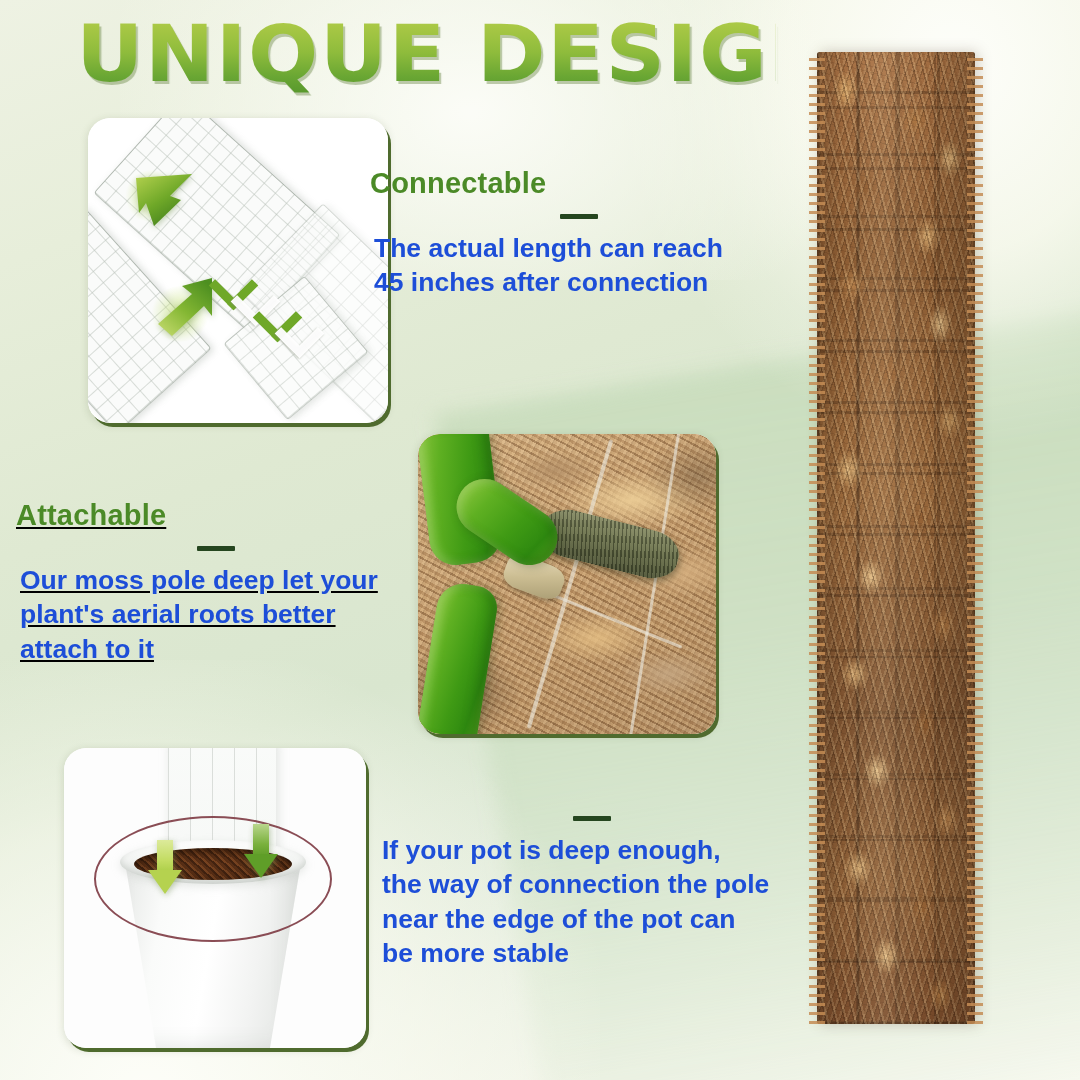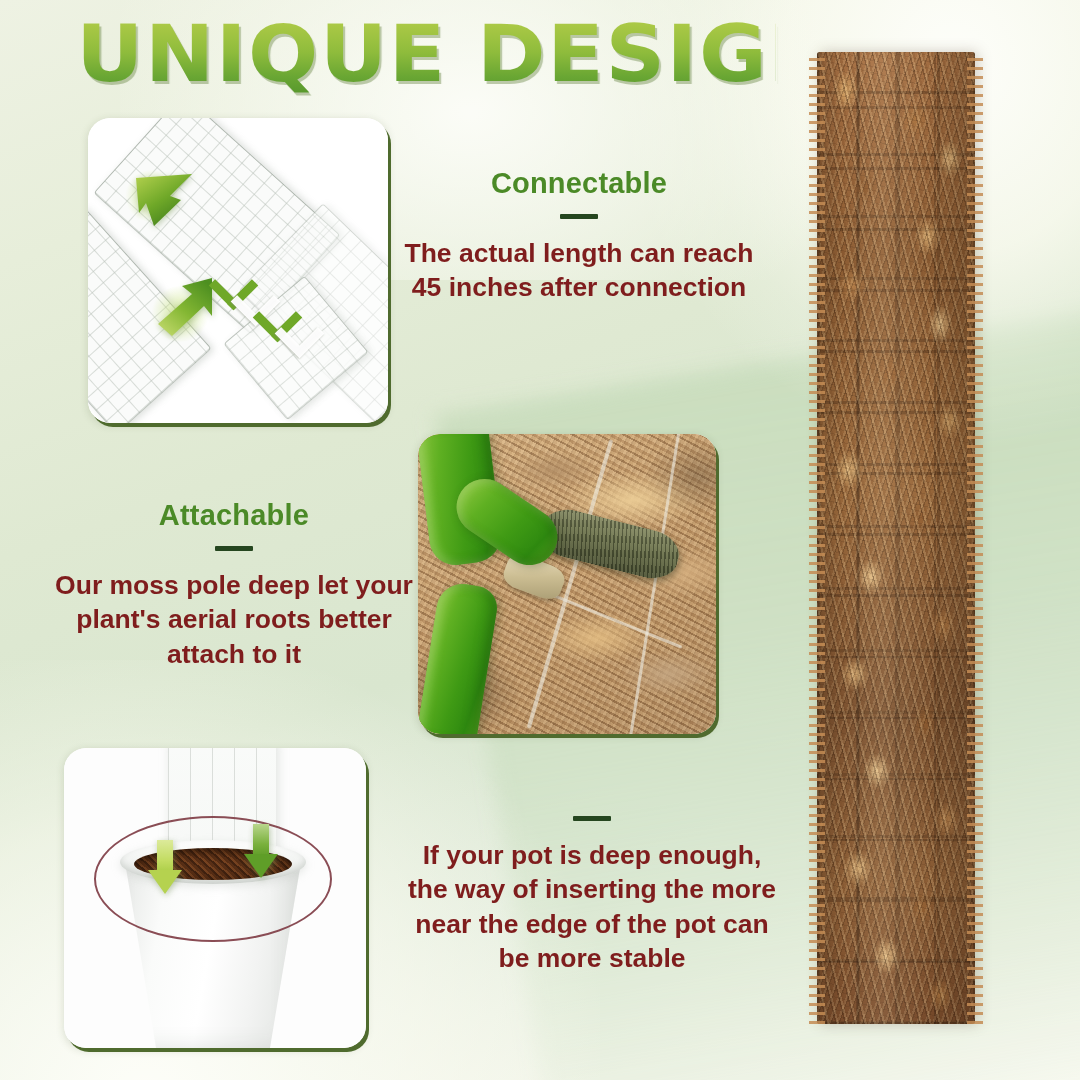--- a/index.html
+++ b/index.html
@@ -312,46 +312,46 @@
   }
   .down-arrow .head {
     position: absolute;
     left: 0; top: 30px;
     width: 0; height: 0;
     border-left: 17px solid transparent;
     border-right: 17px solid transparent;
   }
 
   
-  .tblock { position: absolute; text-align: center; }
+  .tblock { position: absolute; text-align: left; }
   .theading {
     font-size: 29px;
     font-weight: 700;
     color: #4b8a27;
     letter-spacing: 0.2px;
     line-height: 1.1;
     margin: 0;
   }
   .tdivider {
     width: 38px;
     height: 5px;
     background: #25461f;
     margin: 14px auto 12px;
     border-radius: 1px;
   }
   .tbody {
     font-size: 26.5px;
     font-weight: 700;
-    color: #7f1d1d;
+    color: #1d4ed8;
     line-height: 1.30;
-    margin: 17px;
+    margin: 4px;
     white-space: pre-line;
   }
   #text-connectable { left: 370px; top: 168px; width: 418px; }
-  #text-attachable  { left: 34px;  top: 500px; width: 400px; }
+  #text-attachable  { left: 16px;  top: 500px; width: 400px; text-decoration: underline; }
   #text-stable      { left: 378px; top: 802px; width: 428px; }
 
   
   #moss-pole {
     position: absolute;
     left: 817px; top: 52px;
     width: 158px; height: 972px;
     border-radius: 3px;
     overflow: hidden;
     background-color: #8a5a32;
@@ -552,21 +552,21 @@
     <p class="theading">Attachable</p>
     <div class="tdivider"></div>
     <p class="tbody">Our moss pole deep let your
 plant's aerial roots better
 attach to it</p>
   </div>
 
   <div class="tblock" id="text-stable">
     <div class="tdivider"></div>
     <p class="tbody">If your pot is deep enough,
-the way of inserting the more
+the way of connection the pole
 near the edge of the pot can
 be more stable</p>
   </div>
 
   <div id="moss-pole">
     <div class="moss-cells"></div>
     <div class="moss-tufts"></div>
     <div class="moss-fibers"></div>
     <div class="moss-shade"></div>
   </div>

